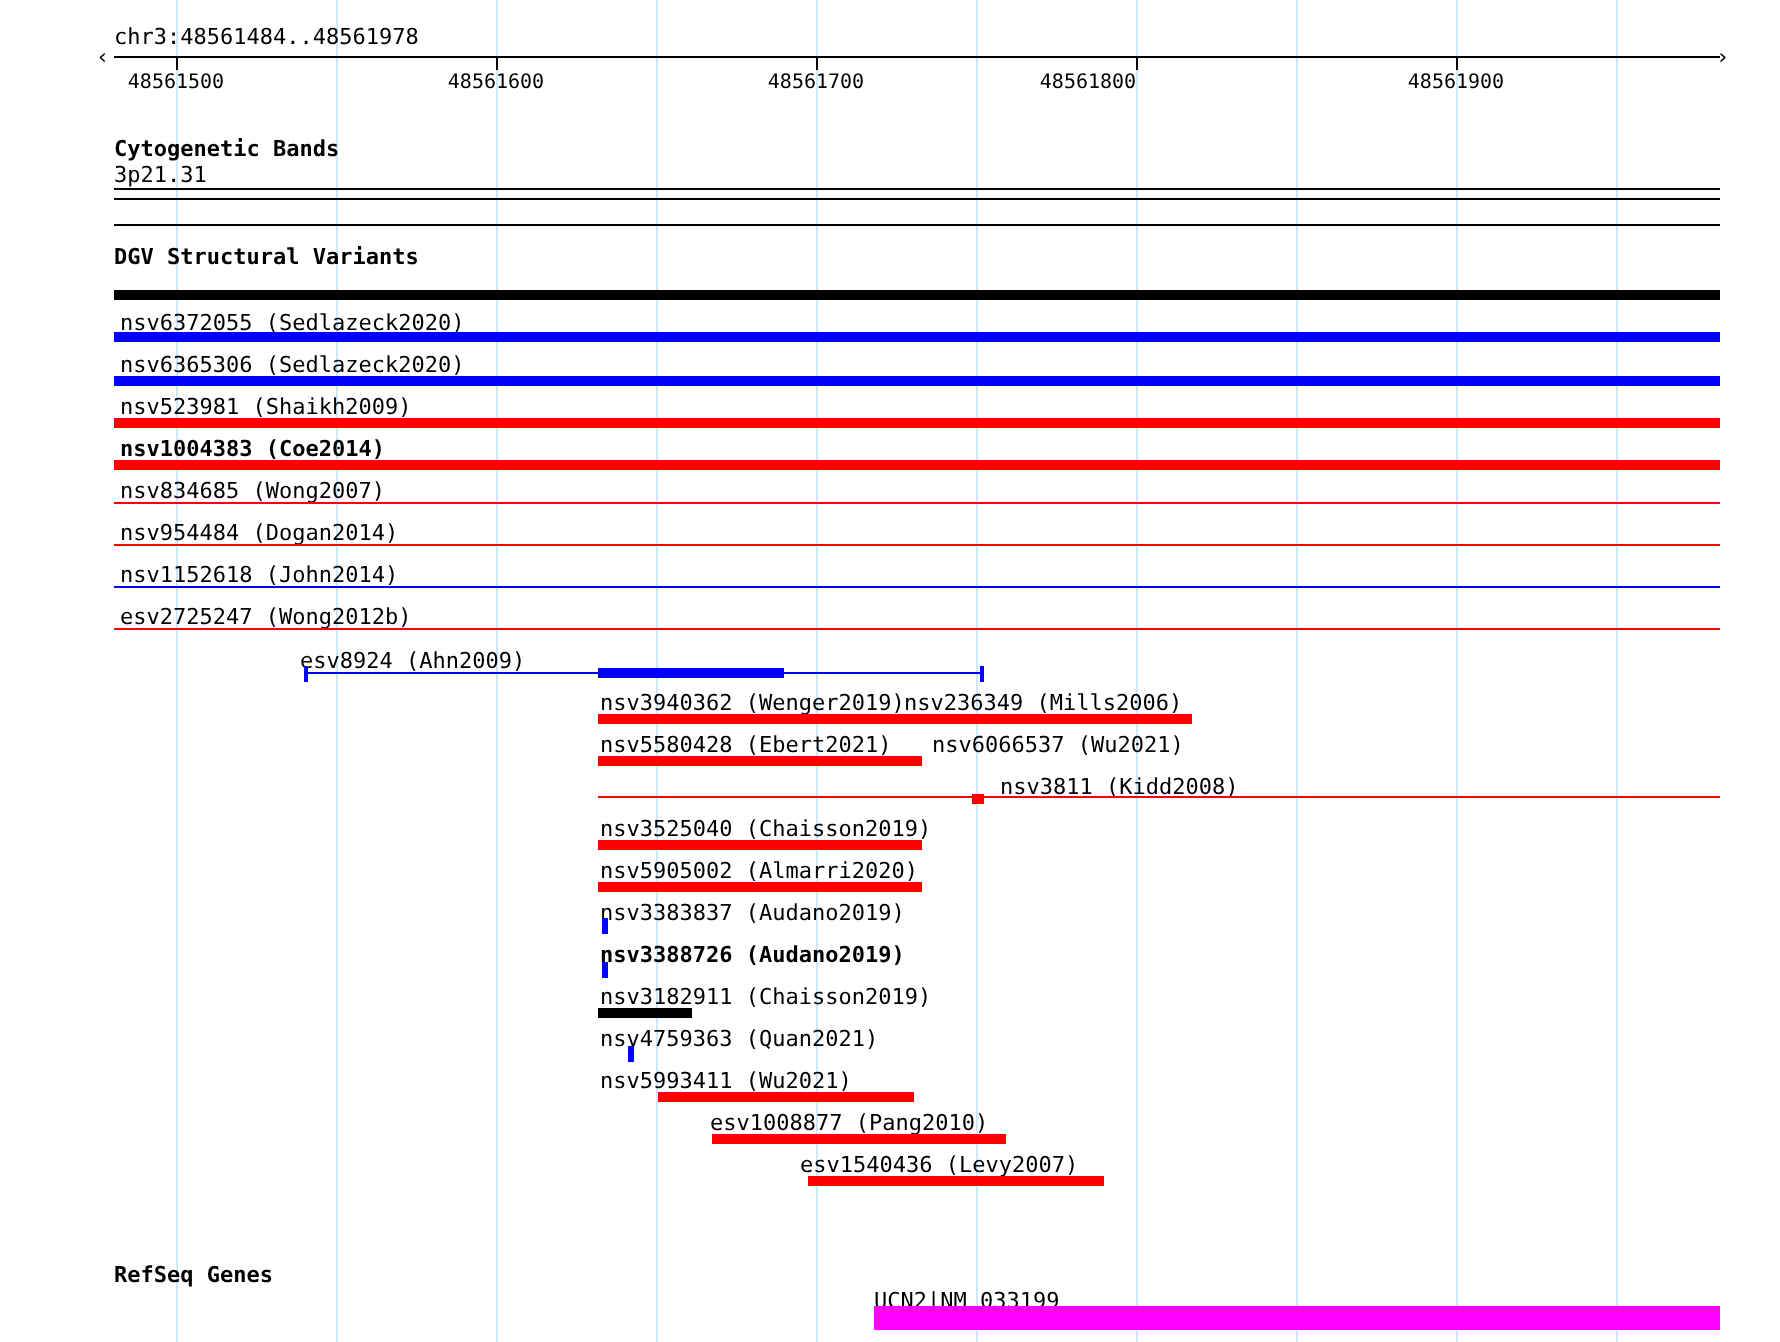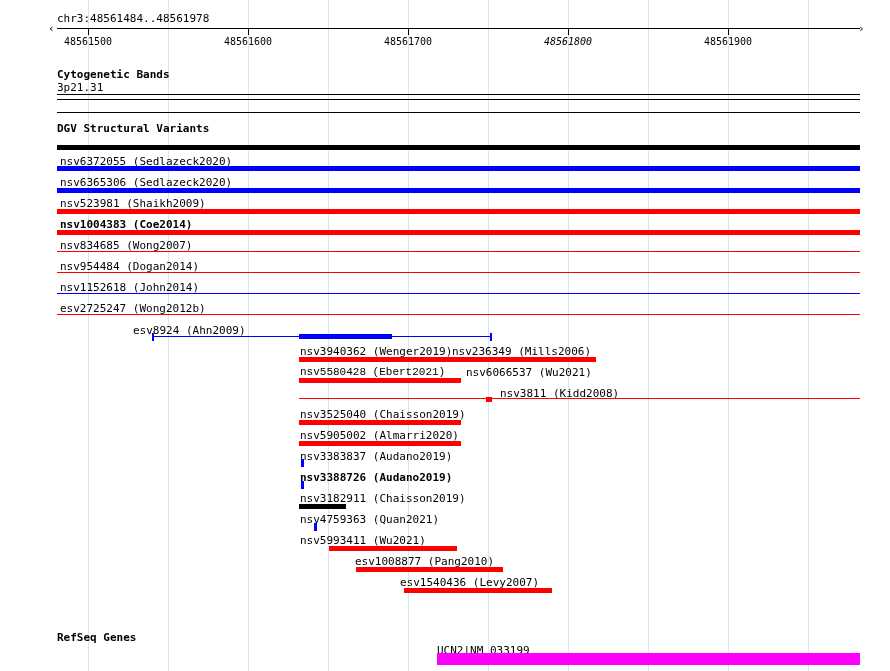--- a/index.html
+++ b/index.html
@@ -44,21 +44,21 @@
     <div class="axis"></div>
     <div class="arrowL" style="left: 48px;">‹</div>
     <div class="arrowR" style="left: 858px;">›</div>
     <div class="tickmark" style="left: 88px;"></div>
     <div class="ticklabel" style="left: 88px;">48561500</div>
     <div class="tickmark" style="left: 248px;"></div>
     <div class="ticklabel" style="left: 248px;">48561600</div>
     <div class="tickmark" style="left: 408px;"></div>
     <div class="ticklabel" style="left: 408px;">48561700</div>
     <div class="tickmark" style="left: 568px;"></div>
-    <div class="ticklabel" style="left: 568px; font-style: italic;">48561800</div>
+    <div class="ticklabel" style="left: 544px;">48561800</div>
     <div class="tickmark" style="left: 728px;"></div>
     <div class="ticklabel" style="left: 728px;">48561900</div>
     <div class="section-title" style="left: 57px; top: 68px;">Cytogenetic Bands</div>
     <div class="track-label" style="left: 57px; top: 81px;">3p21.31</div>
     <div class="hrule" style="top: 94px;"></div>
     <div class="hrule" style="top: 99px;"></div>
     <div class="hrule" style="top: 112px;"></div>
     <div class="section-title" style="left: 57px; top: 122px;">DGV Structural Variants</div>
     <div class="bar" style="left: 57px; top: 145px; width: 803px; height: 5px; background: rgb(0, 0, 0);"></div>
     <div class="track-label" style="left: 60px; top: 155px;">nsv6372055 (Sedlazeck2020)</div>
@@ -70,29 +70,29 @@
     <div class="track-label" style="left: 60px; top: 218px; font-weight: bold;">nsv1004383 (Coe2014)</div>
     <div class="bar" style="left: 57px; top: 230px; width: 803px; height: 5px; background: rgb(255, 0, 0);"></div>
     <div class="track-label" style="left: 60px; top: 239px;">nsv834685 (Wong2007)</div>
     <div class="bar" style="left: 57px; top: 251px; width: 803px; height: 1px; background: rgb(255, 0, 0);"></div>
     <div class="track-label" style="left: 60px; top: 260px; text-align: center;">nsv954484 (Dogan2014)</div>
     <div class="bar" style="left: 57px; top: 272px; width: 803px; height: 1px; background: rgb(255, 0, 0);"></div>
     <div class="track-label" style="left: 60px; top: 281px;">nsv1152618 (John2014)</div>
     <div class="bar" style="left: 57px; top: 293px; width: 803px; height: 1px; background: rgb(0, 0, 255);"></div>
     <div class="track-label" style="left: 60px; top: 302px;">esv2725247 (Wong2012b)</div>
     <div class="bar" style="left: 57px; top: 314px; width: 803px; height: 1px; background: rgb(255, 0, 0);"></div>
-    <div class="track-label" style="left: 133px; top: 324px; text-align: right;">esv8924 (Ahn2009)</div>
+    <div class="track-label" style="left: 150px; top: 324px; text-align: right;">esv8924 (Ahn2009)</div>
     <div class="bar" style="left: 152px; top: 336px; width: 340px; height: 1px; background: rgb(0, 0, 255);"></div>
     <div class="tick-small" style="left: 152px; top: 333px; background: rgb(0, 0, 255);"></div>
     <div class="tick-small" style="left: 490px; top: 333px; background: rgb(0, 0, 255);"></div>
     <div class="track-label" style="left: 300px; top: 345px;">nsv3940362 (Wenger2019)</div>
     <div class="bar" style="left: 299px; top: 334px; width: 93px; height: 5px; background: rgb(0, 0, 255);"></div>
     <div class="track-label" style="left: 452px; top: 345px; text-align: center;">nsv236349 (Mills2006)</div>
     <div class="bar" style="left: 299px; top: 357px; width: 297px; height: 5px; background: rgb(255, 0, 0);"></div>
-    <div class="track-label" style="left: 300px; top: 366px; font-family: Liberation Mono, monospace;">nsv5580428 (Ebert2021)</div>
+    <div class="track-label" style="left: 300px; top: 366px;">nsv5580428 (Ebert2021)</div>
     <div class="bar" style="left: 299px; top: 378px; width: 162px; height: 5px; background: rgb(255, 0, 0);"></div>
     <div class="track-label" style="left: 466px; top: 366px;">nsv6066537 (Wu2021)</div>
     <div class="bar" style="left: 486px; top: 397px; width: 6px; height: 5px; background: rgb(255, 0, 0);"></div>
     <div class="bar" style="left: 299px; top: 398px; width: 561px; height: 1px; background: rgb(255, 0, 0);"></div>
     <div class="track-label" style="left: 500px; top: 387px;">nsv3811 (Kidd2008)</div>
     <div class="track-label" style="left: 300px; top: 408px;">nsv3525040 (Chaisson2019)</div>
     <div class="bar" style="left: 299px; top: 420px; width: 162px; height: 5px; background: rgb(255, 0, 0);"></div>
     <div class="track-label" style="left: 300px; top: 429px;">nsv5905002 (Almarri2020)</div>
     <div class="bar" style="left: 299px; top: 441px; width: 162px; height: 5px; background: rgb(255, 0, 0);"></div>
     <div class="track-label" style="left: 300px; top: 450px;">nsv3383837 (Audano2019)</div>

